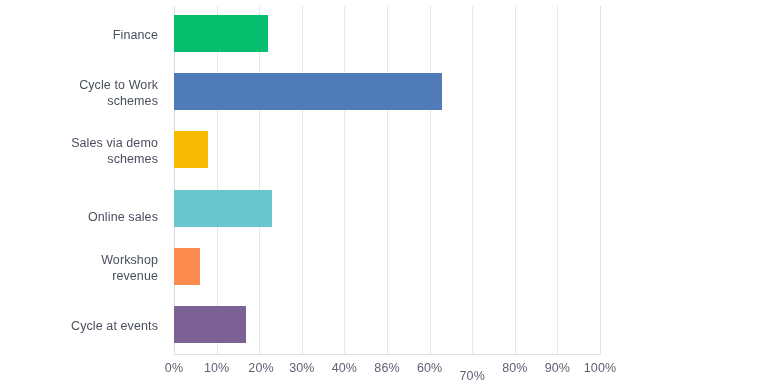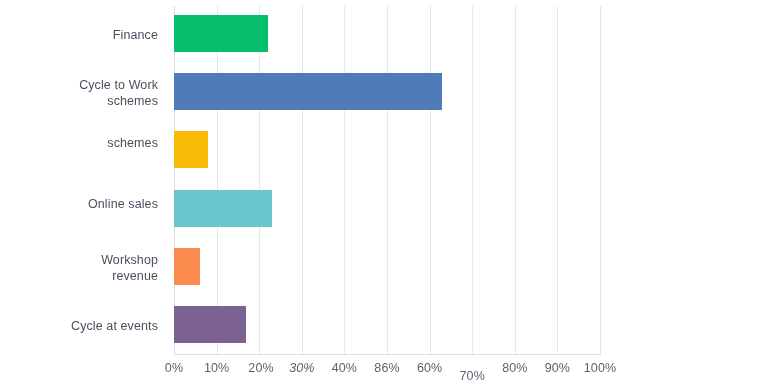--- a/index.html
+++ b/index.html
@@ -120,23 +120,24 @@
 
   <div class="cat-labels">
     <div class="cat-label" style="top: 21.0833px;">
       <div>Finance</div>
     </div>
     <div class="cat-label" style="top: 71.25px;">
       <div>Cycle to Work</div>
       <div>schemes</div>
     </div>
     <div class="cat-label" style="top: 129.417px;">
+      <div>Sales via demo</div>
       <div>schemes</div>
     </div>
-    <div class="cat-label" style="top: 190px; margin-left: 38px;">
+    <div class="cat-label" style="top: 203px; margin-left: 38px;">
       <div>Online sales</div>
     </div>
     <div class="cat-label" style="top: 245.75px;">
       <div>Workshop</div>
       <div>revenue</div>
     </div>
     <div class="cat-label" style="top: 311.917px;">
       <div>Cycle at events</div>
     </div>
   </div>
@@ -176,21 +177,21 @@
         </div>
       </div>
   </div>
 
   <div class="axis-baseline"></div>
 
   <div class="x-ticks">
       <span class="x-tick" style="left: 0px;">0%</span>
       <span class="x-tick" style="left: 42.6px;">10%</span>
       <span class="x-tick" style="left: 87px;">20%</span>
-      <span class="x-tick" style="left: 127.8px; font-style: italic;">30%</span>
+      <span class="x-tick" style="left: 127.8px;">30%</span>
       <span class="x-tick" style="left: 170.4px;">40%</span>
       <span class="x-tick" style="left: 213px;">86%</span>
       <span class="x-tick" style="left: 255.6px;">60%</span>
       <span class="x-tick" style="left: 298.2px; margin-top: 8px;">70%</span>
       <span class="x-tick" style="left: 340.8px;">80%</span>
       <span class="x-tick" style="left: 383.4px;">90%</span>
       <span class="x-tick" style="left: 426px;">100%</span>
     </div>
 
 </div>

